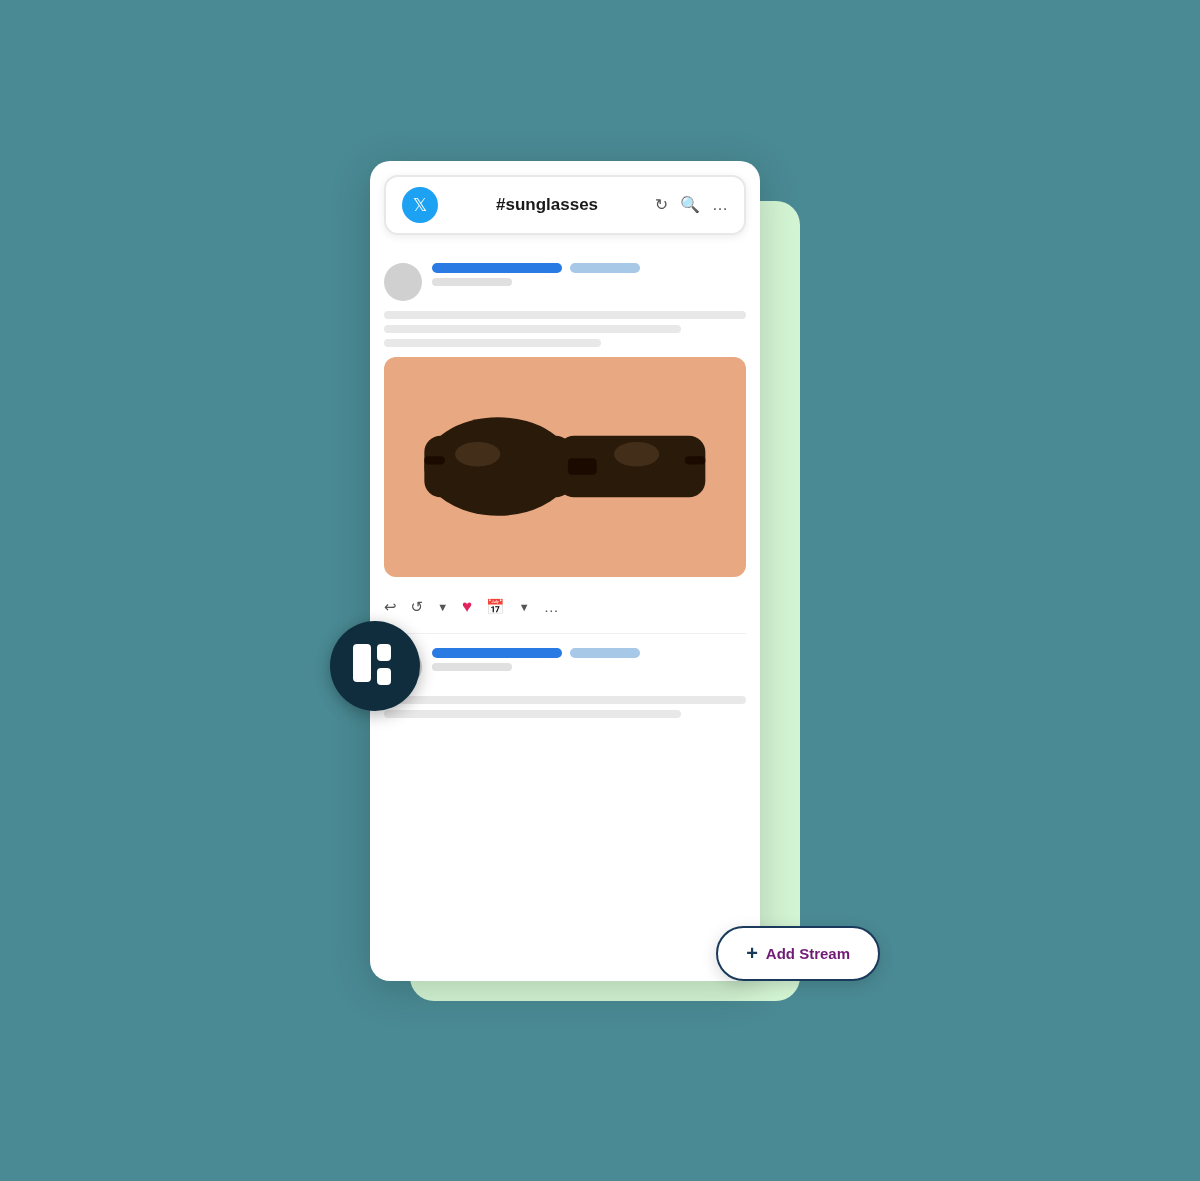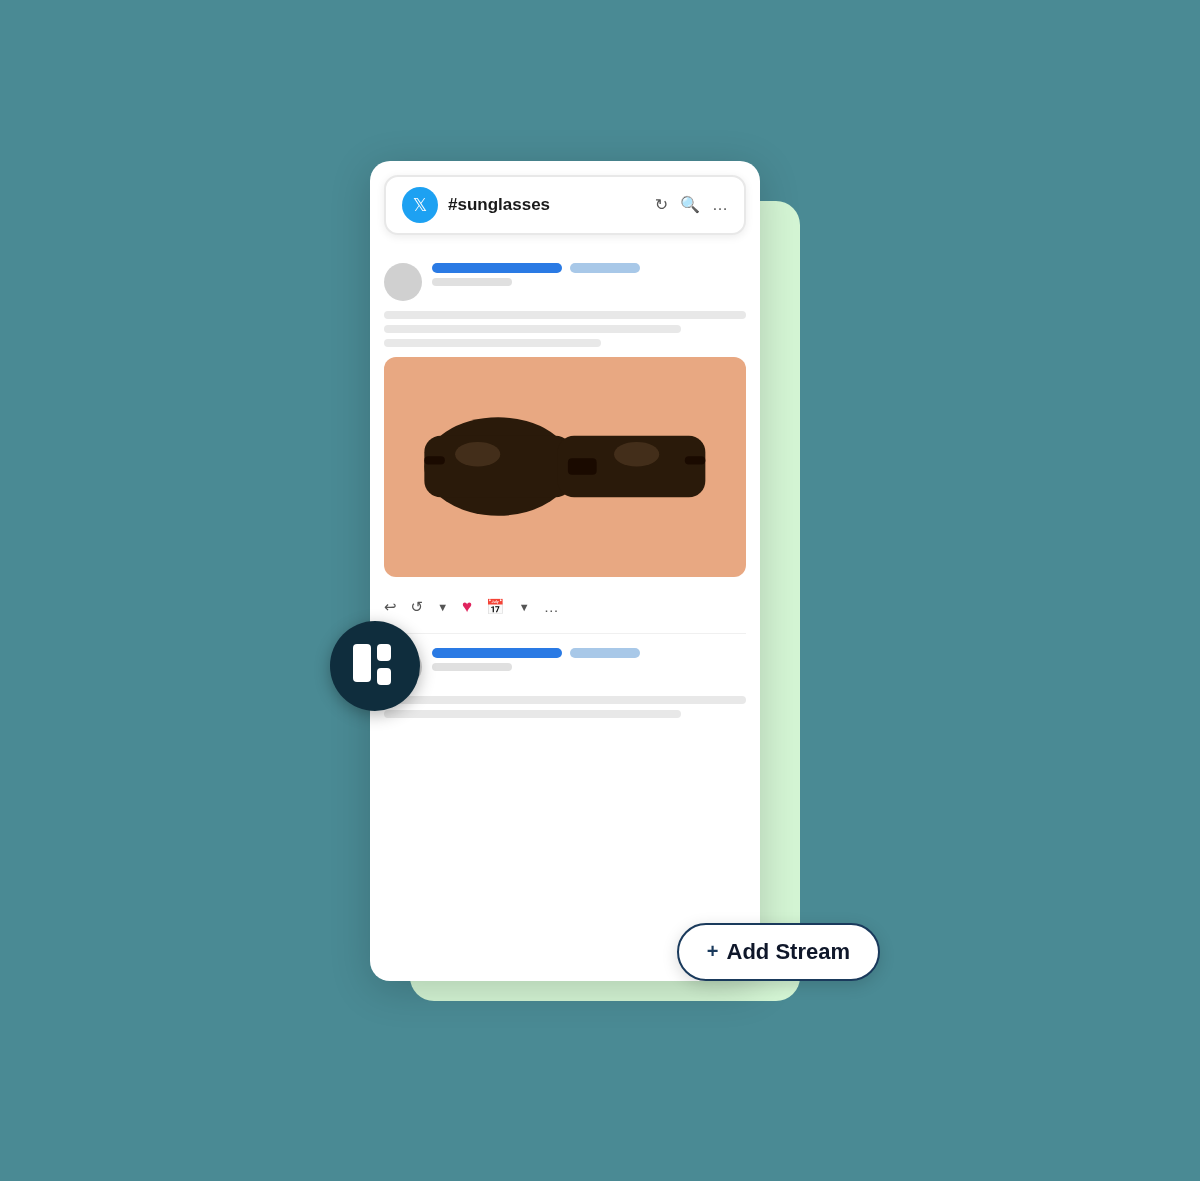--- a/index.html
+++ b/index.html
@@ -74,20 +74,21 @@
     .twitter-bird {
       color: white;
       font-size: 18px;
     }
 
     .hashtag-text {
       font-size: 17px;
       font-weight: 600;
       color: #1a1a1a;
       flex: 1;
+      margin-left: 48px;
     }
 
     .header-icons {
       display: flex;
       gap: 12px;
       align-items: center;
     }
 
     .header-icon {
       color: #555;
@@ -264,23 +265,23 @@
       box-shadow: 0 4px 16px rgba(0,0,0,0.15);
     }
 
     .add-stream-btn .plus {
       font-size: 20px;
       font-weight: 700;
       color: #1a3a5c;
     }
 
     .add-stream-btn .label {
-      font-size: 22px;
+      font-size: 15px;
       font-weight: 700;
-      color: #0f172a;
+      color: #701a75;
     }
 
     
     .tweet-card-2 {
       padding: 14px 0;
     }
   </style>
 </head>
 <body>
 

